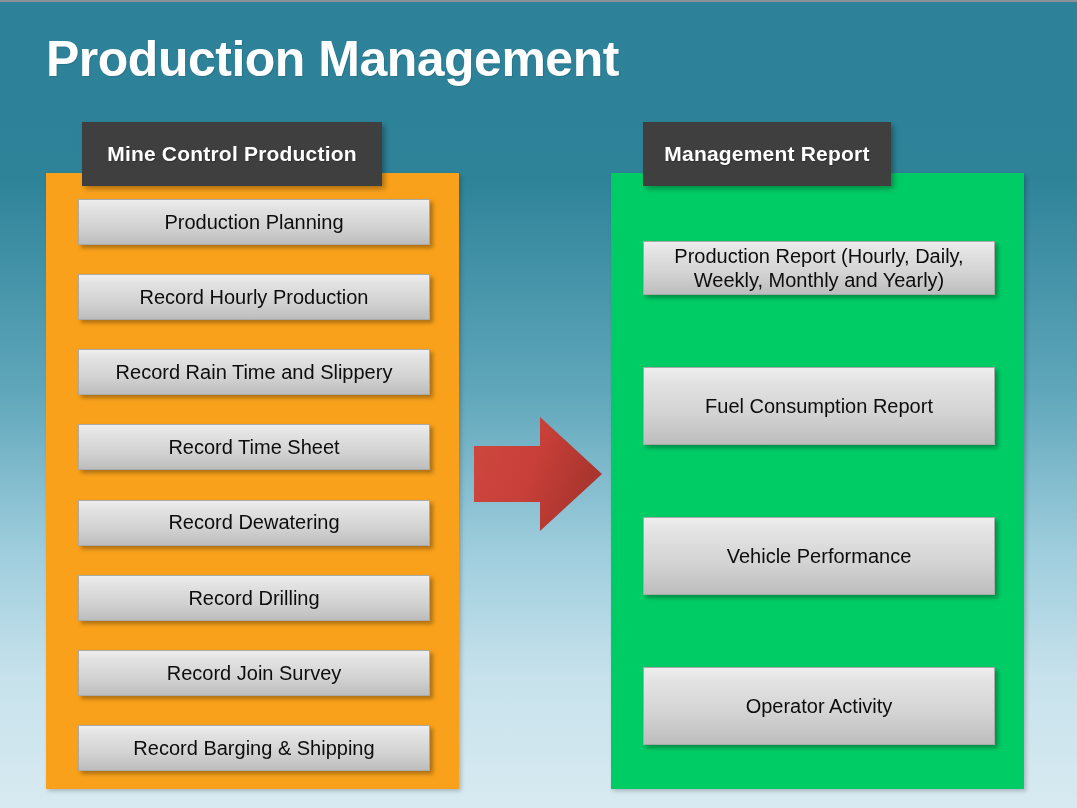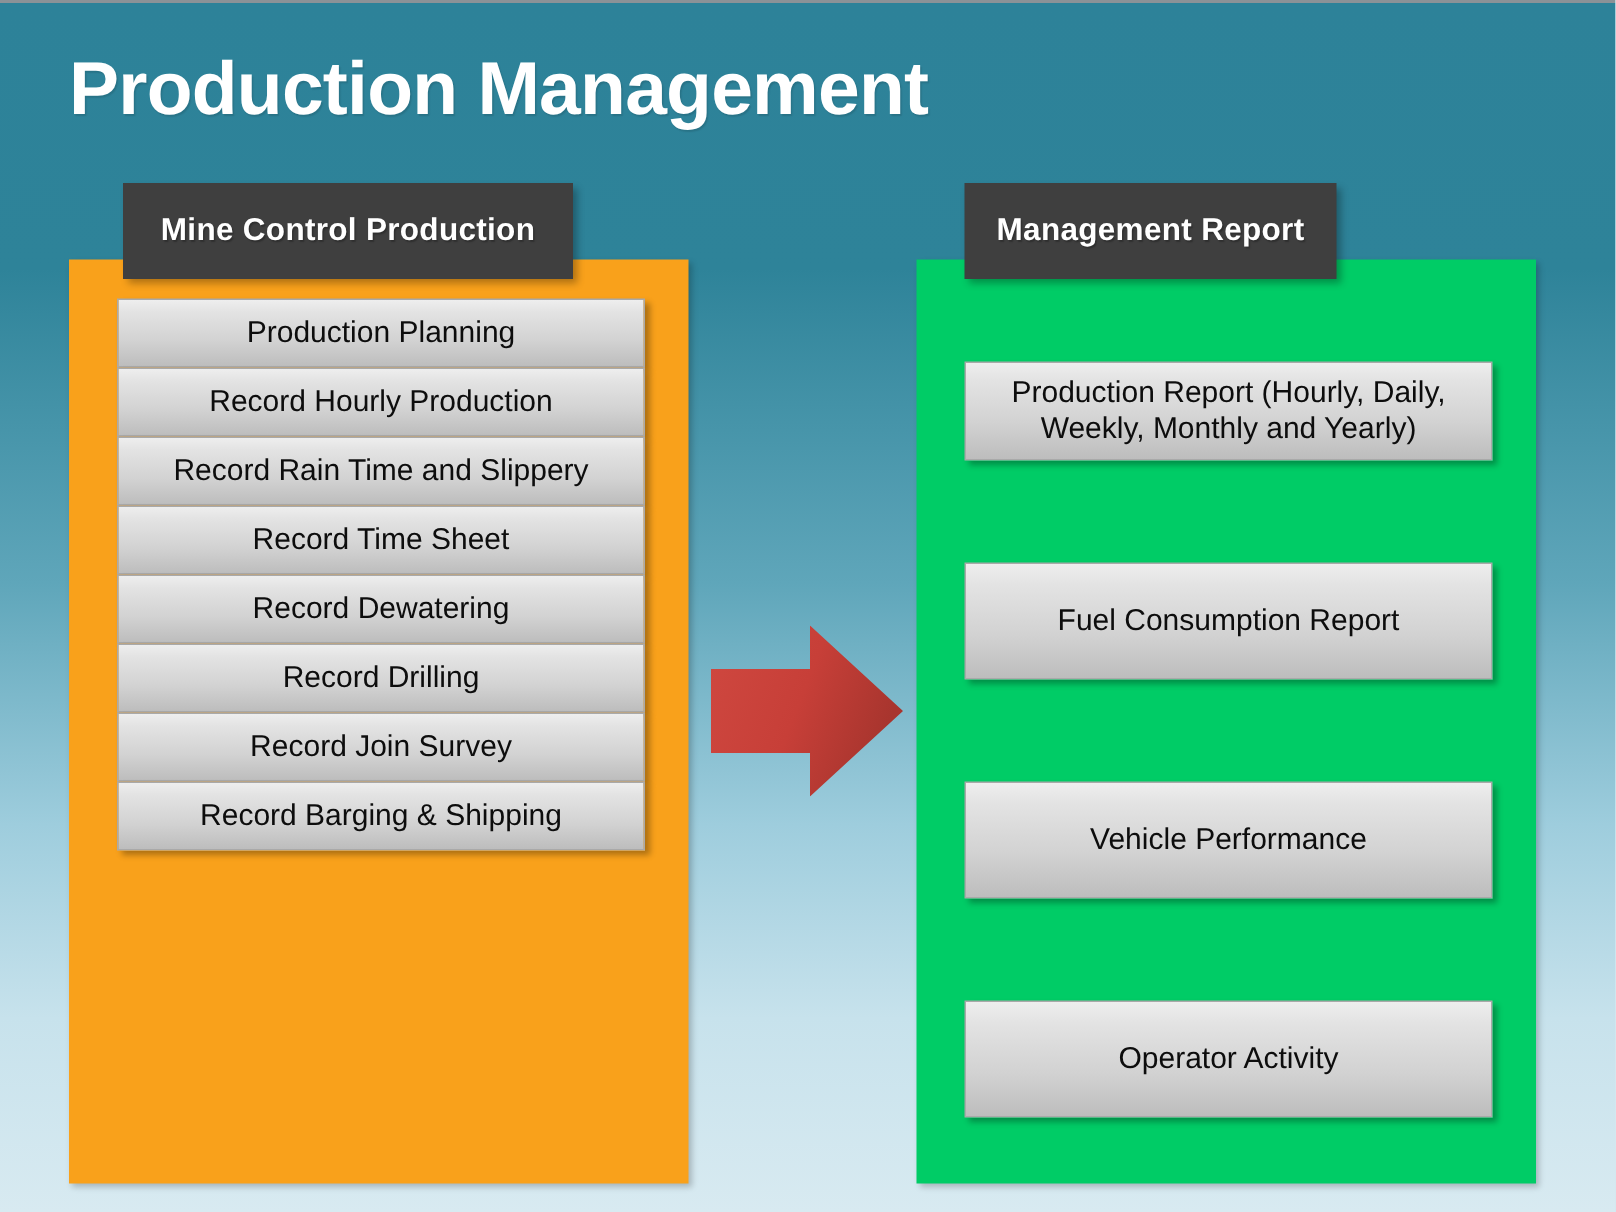--- a/index.html
+++ b/index.html
@@ -97,20 +97,21 @@
     top: 26px;
     bottom: 18px;
     display: flex;
     flex-direction: column;
     z-index: 2;
   }
 
   #panel-production .btn-list {
     top: 26px;
     bottom: 18px;
+    justify-content: space-between;
   }
 
   #panel-report .btn-list {
     top: 68px;
     bottom: 44px;
     justify-content: space-between;
   }
 
   .item-btn {
     background: linear-gradient(to bottom, #eeeeee 0%, #e3e3e3 18%, #d2d2d2 62%, #bdbdbd 100%);
@@ -126,21 +127,21 @@
   }
 
   #panel-production .item-btn {
     height: 46px;
     font-size: 20px;
   }
 
   #panel-report .item-btn {
     font-size: 20px;
   }
-  #panel-report .item-btn.two-line { height: 66px; font-size: 20px; }
+  #panel-report .item-btn.two-line { height: 54px; font-size: 20px; }
   #panel-report .item-btn.one-line { height: 78px; }
 
   
   #flow-arrow {
     position: absolute;
     left: 474px;
     top: 415px;
     width: 128px;
     height: 114px;
     z-index: 3;

